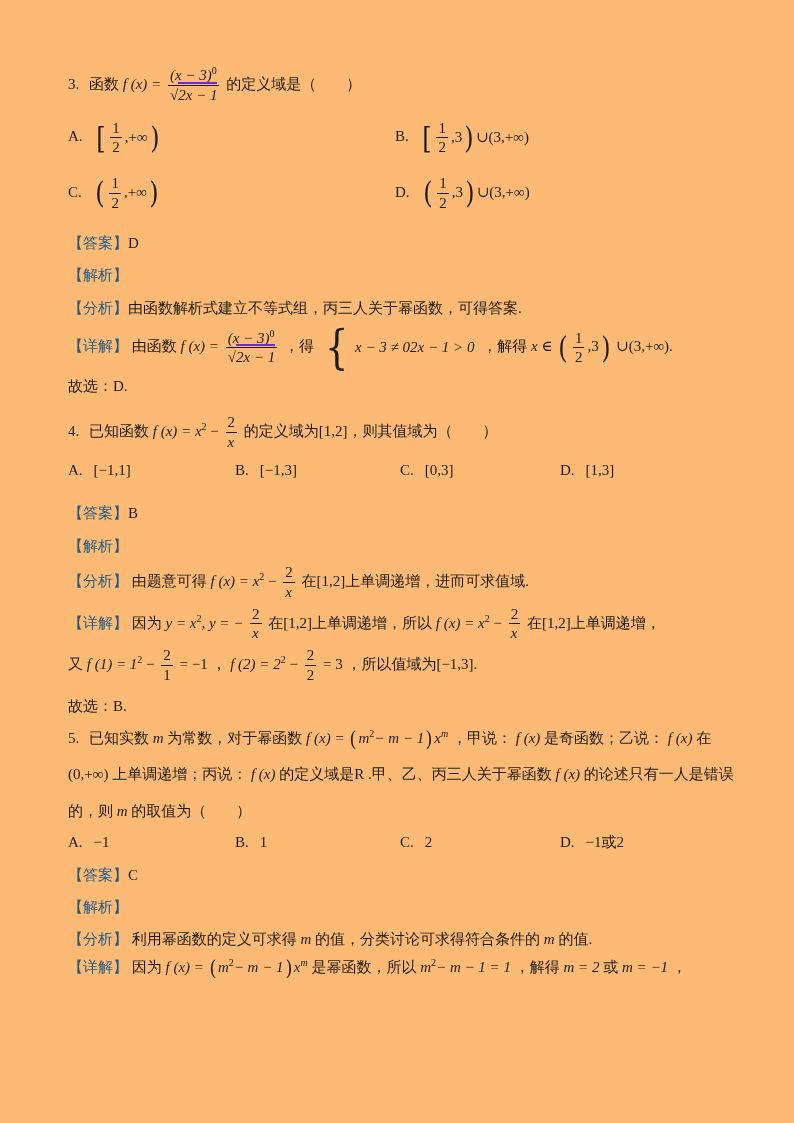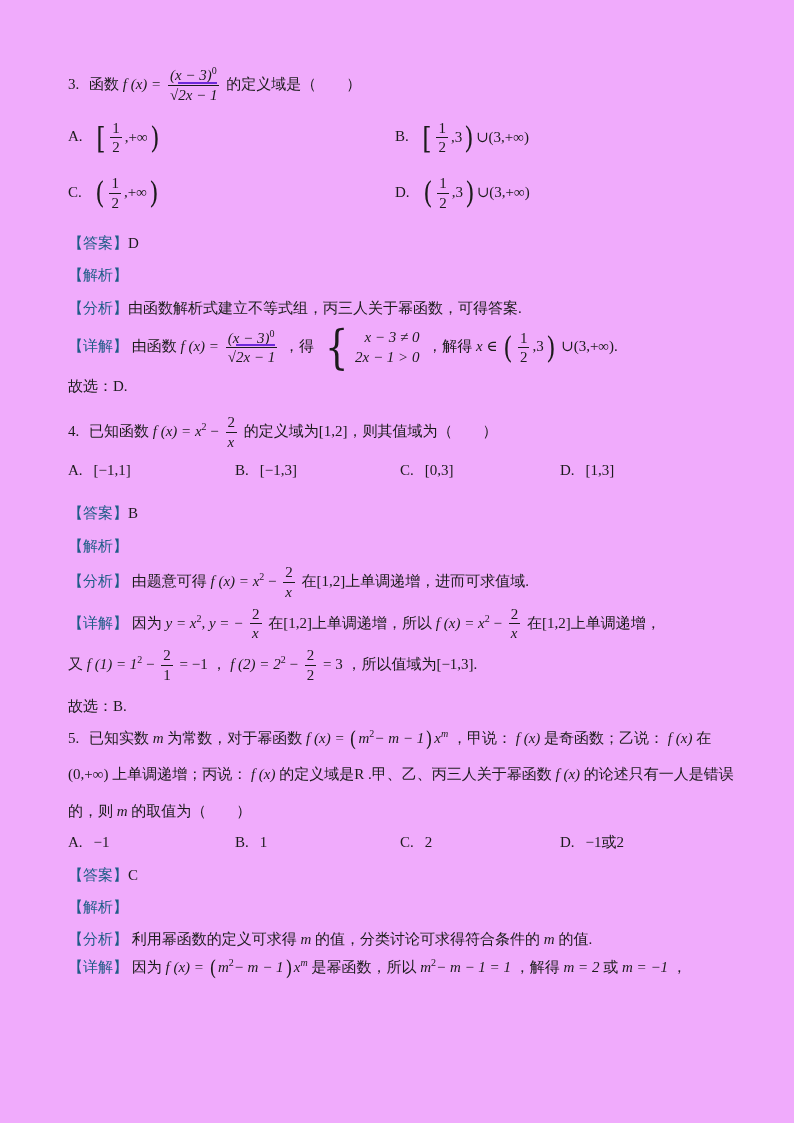--- a/index.html
+++ b/index.html
@@ -1,18 +1,18 @@
 <!DOCTYPE html>
 <html><head>
 <meta charset="utf-8">
 <style>
   *{margin:0;padding:0;box-sizing:border-box}
   html,body{background:#ffffff}
   .page{
-    position:relative;width:794px;height:1123px;background:#f0abfc;
+    position:relative;width:794px;height:1123px;background:#fdba74;
     color:#1b1b1b;font-family:"Liberation Serif","DejaVu Serif",serif;
     font-size:15px;line-height:1.3;padding:66px 56px 0 68px;overflow:hidden;
   }
   .ln{white-space:nowrap}
   .lbl{color:#1E5C87}
   .it{font-style:italic}
   .qno{margin-right:6px}
   sup{font-size:10px;line-height:0;vertical-align:super}
   sup.it{font-style:italic}
   
@@ -24,21 +24,21 @@
   .radicand{border-top:2px solid #6d28d9;padding-top:3px}
   
   .bigd{display:inline-block;font-size:30px;line-height:1;vertical-align:middle;
         font-family:"DejaVu Serif",serif;font-weight:400;margin:0 1px;transform:scaleX(.8)}
   
   .medd{display:inline-block;font-size:21px;line-height:1;vertical-align:-3px;
         font-family:"DejaVu Serif",serif;margin:0 1px;transform:scaleX(.85)}
   
   .cases{display:inline-flex;align-items:center;vertical-align:middle;margin:0 4px}
   .cases .cbrace{font-size:46px;line-height:.95;font-family:"DejaVu Serif",serif;margin-right:4px;transform:scaleX(.8)}
-  .cases .crows{display:inline-flex;flex-direction:column;row-gap:0;text-align:right}
+  .cases .crows{display:inline-flex;flex-direction:row;row-gap:0;text-align:right}
   
   .optrow4{display:grid;grid-template-columns:167px 165px 160px auto;align-items:center}
   .optrow2{display:grid;grid-template-columns:327px auto;align-items:center}
   .ol{margin-right:11px}
   
   #q3-r1{margin-top:14px}
   #q3-r2{margin-top:17px}
   #q3-ans{margin-top:21px}
   #q3-jx{margin-top:13px}
   #q3-fx{margin-top:13px}

